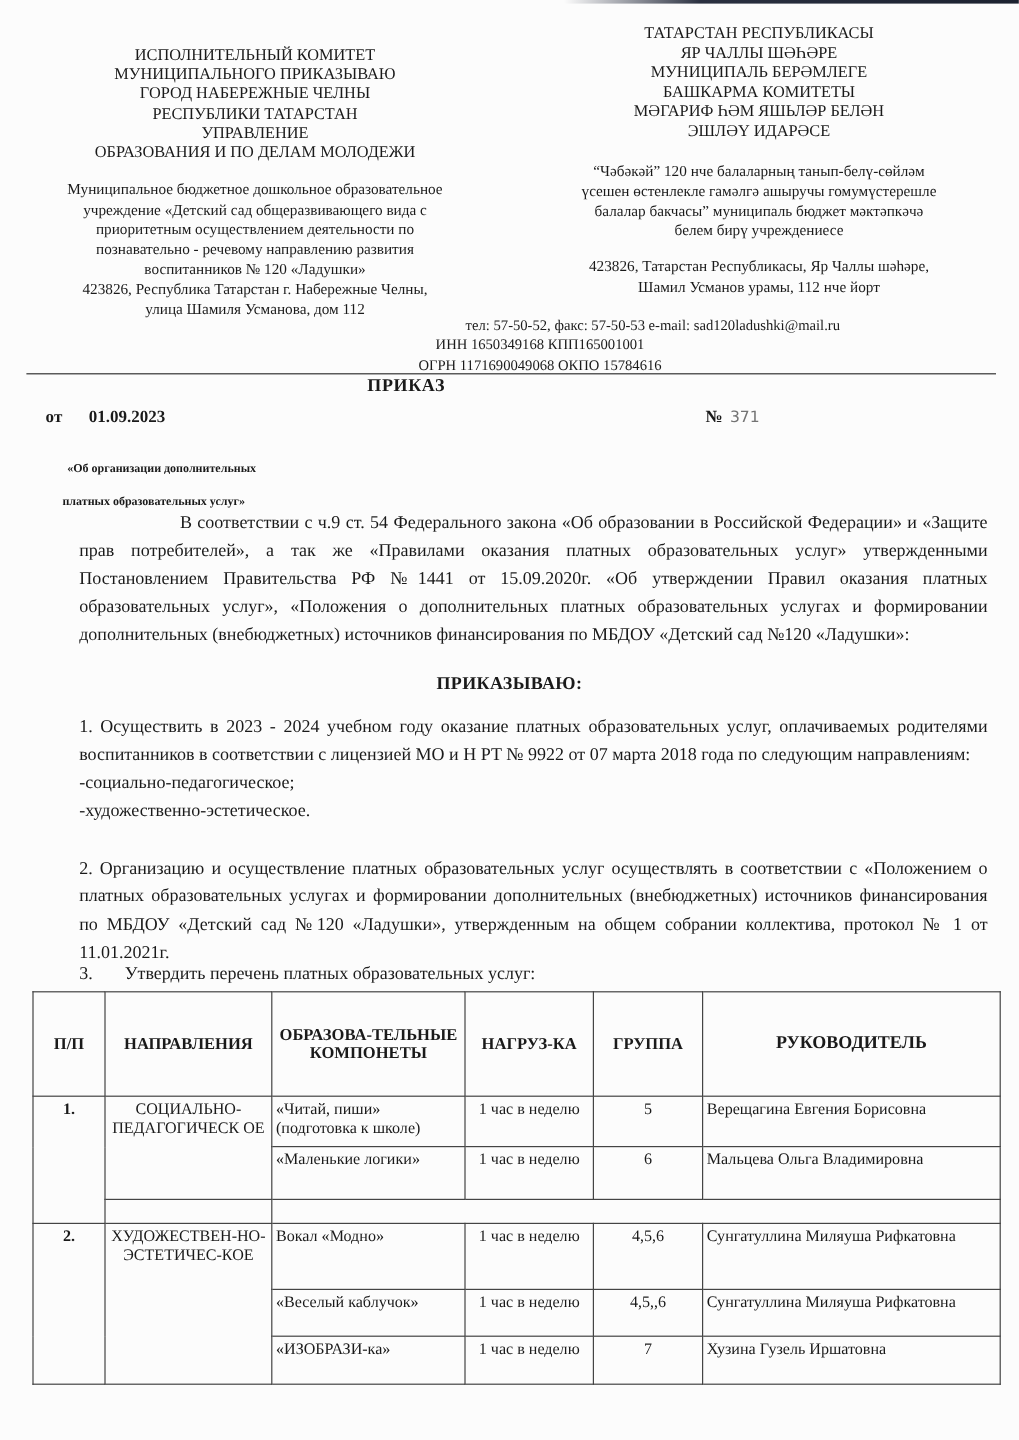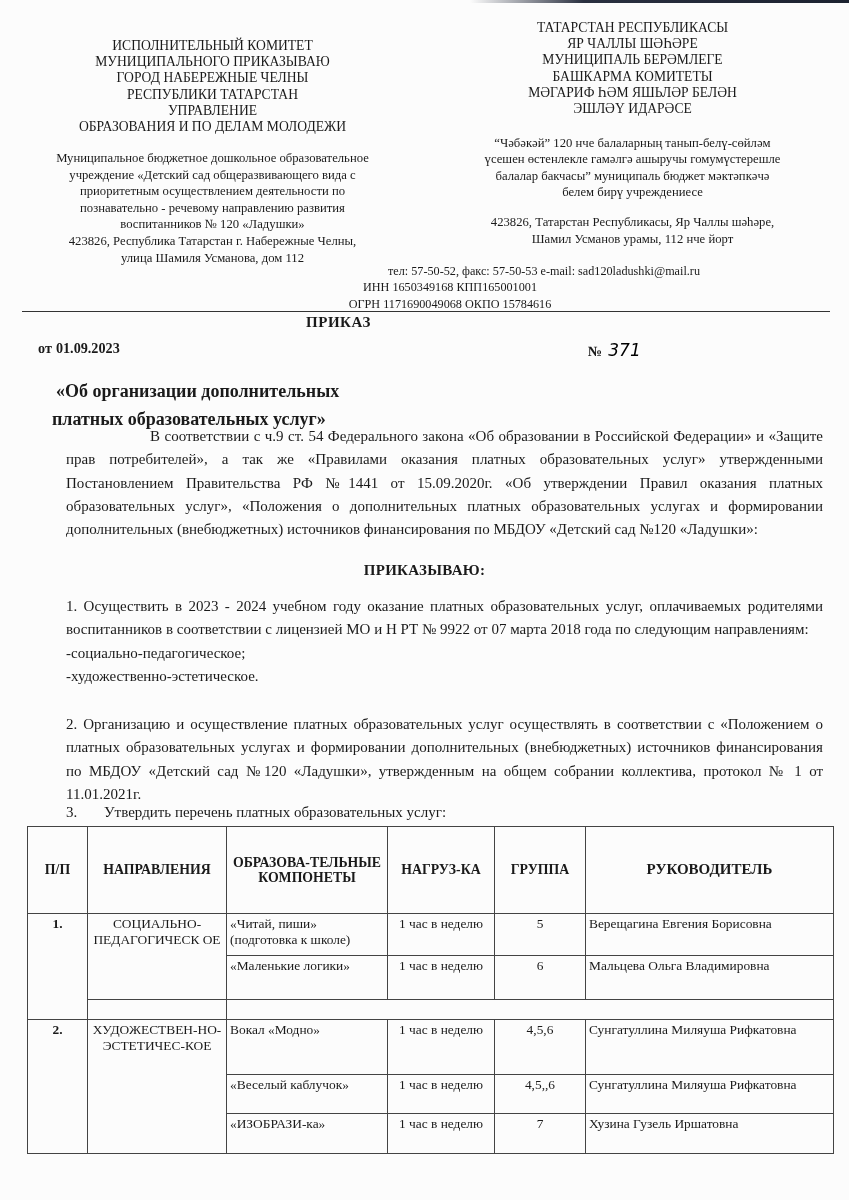--- a/index.html
+++ b/index.html
@@ -40,24 +40,24 @@
   .contacts .l1 { text-align: right; padding-left: 40px; }
   .rule {
     left: 22px; width: 808px; top: 311px; height: 1.4px; background: #333;
   }
   .title {
     left: 0; width: 677px; top: 314px; text-align: center;
     font-weight: bold; font-size: 15px; letter-spacing: 0.5px;
   }
   .narrow { font-family: "Liberation Sans Narrow", "Liberation Serif", serif; }
   .date { left: 38px; top: 340px; font-weight: bold; font-size: 14.2px; }
-  .date .v { margin-left: 4px; }
+  .date .v { margin-left: 22px; }
   .num { left: 588px; top: 340px; font-weight: bold; font-size: 14.2px; }
-  .num .hand { font-weight: normal; font-style: italic; font-size: 17px; margin-left: 6px; color: #000000; font-family: "DejaVu Sans", sans-serif; }
-  .subject { left: 56px; top: 377px; font-weight: bold; font-size: 18px; line-height: 28px; }
+  .num .hand { font-weight: normal; font-size: 13px; margin-left: 6px; color: #737373; font-family: "DejaVu Sans", sans-serif; }
+  .subject { left: 56px; top: 377px; font-weight: bold; font-size: 10px; line-height: 28px; }
   .subject .second { margin-left: -4px; }
   .body-text {
     left: 66px; width: 757px; font-size: 15px; line-height: 23.3px; text-align: justify;
   }
   .p1 { top: 425px; text-indent: 84px; }
   .center-bold { left: 0; width: 849px; text-align: center; font-weight: bold; font-size: 15px; top: 562px; letter-spacing: 0.3px; }
   .list { top: 595px; }
   .list div { margin: 0; }
   .item2 { top: 713px; }
   .item3 { left: 66px; top: 804px; font-size: 15px; }

